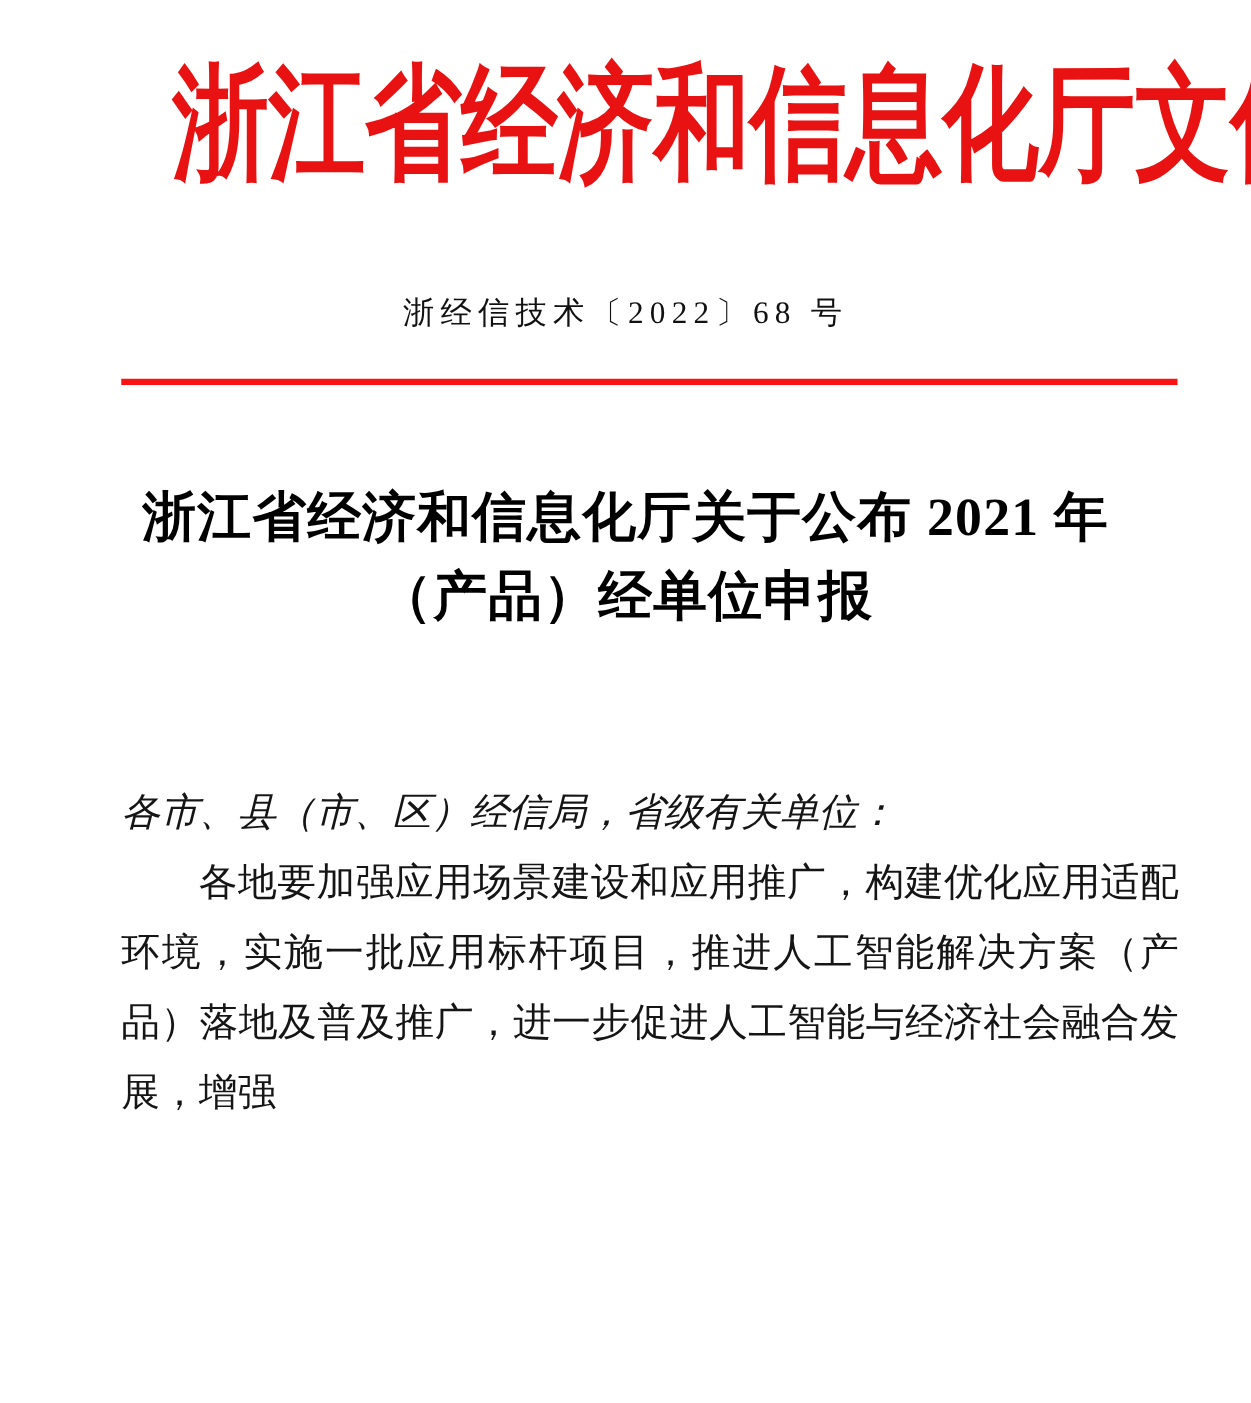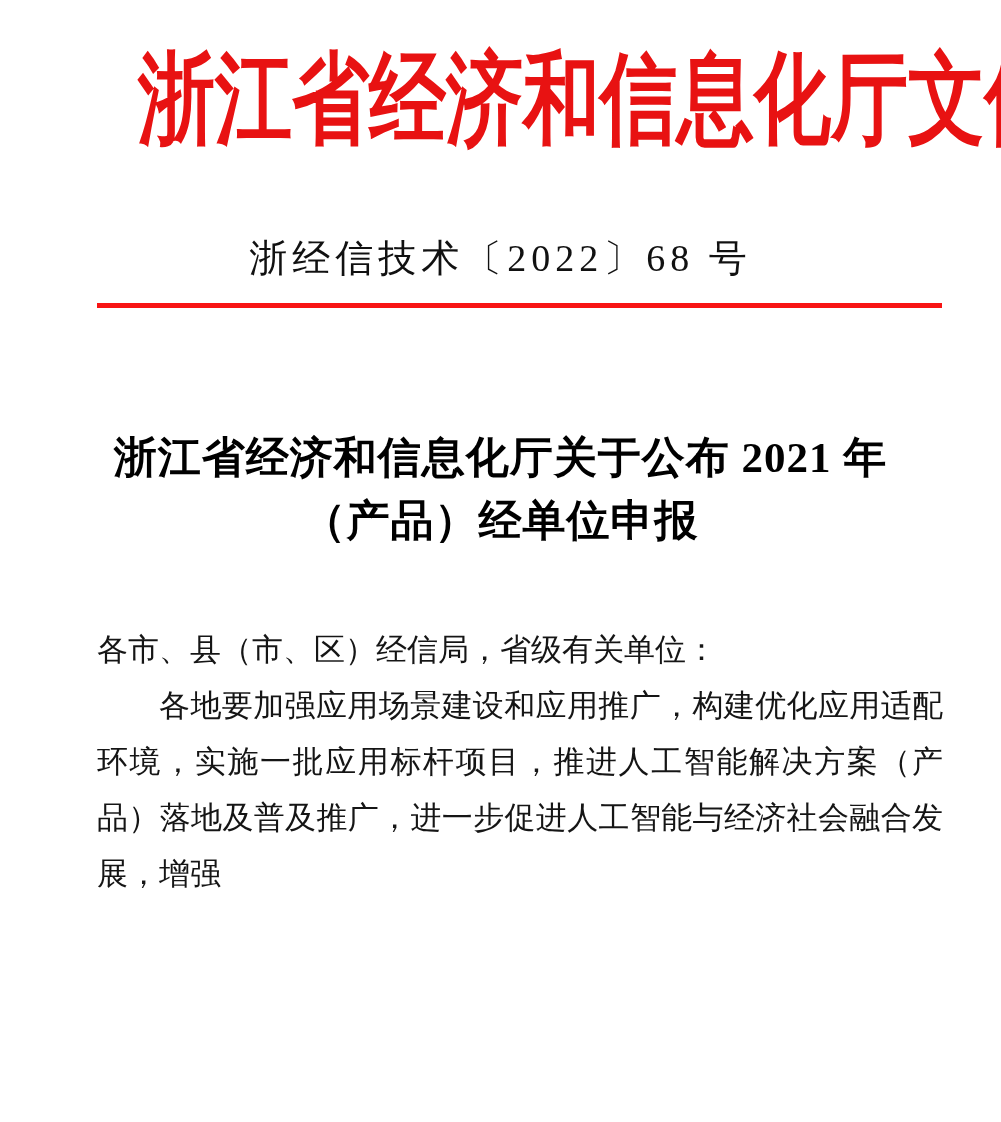--- a/index.html
+++ b/index.html
@@ -31,21 +31,21 @@
     color: var(--banner-red, #e81212);
     transform: scaleX(0.77);
     transform-origin: 50% 50%;
   }
   .doc-number {
     position: absolute;
     top: 233px;
     left: 0;
     right: 0;
     text-align: center;
-    font-size: 38px;
+    font-size: 25px;
     letter-spacing: 5px;
     color: #111111;
   }
   .red-rule {
     position: absolute;
     top: 303px;
     left: 97px;
     width: 845px;
     height: 5px;
     background: var(--rule-red, #f81414);
@@ -54,36 +54,35 @@
     position: absolute;
     top: 383px;
     left: 0;
     right: 0;
     text-align: center;
     font-weight: bold;
     font-size: 43px;
     line-height: 63px;
     letter-spacing: 1px;
     color: #000000;
-    margin-top: 43px;
   }
   .body-block {
     position: absolute;
     top: 622px;
     left: 97px;
     width: 846px;
     font-size: 31px;
     line-height: 56px;
     color: #151515;
   }
   .body-block p {
     text-align: justify;
     text-justify: inter-ideograph;
   }
-  .salutation { text-indent: 0; }
+  .salutation { text-indent: 0; font-style: italic; }
   .para { text-indent: 2em; }
 </style>
 </head>
 <body>
 
 <div class="page">
 
   <div class="banner">
     <span class="banner-text">浙江省经济和信息化厅文件</span>
   </div>

